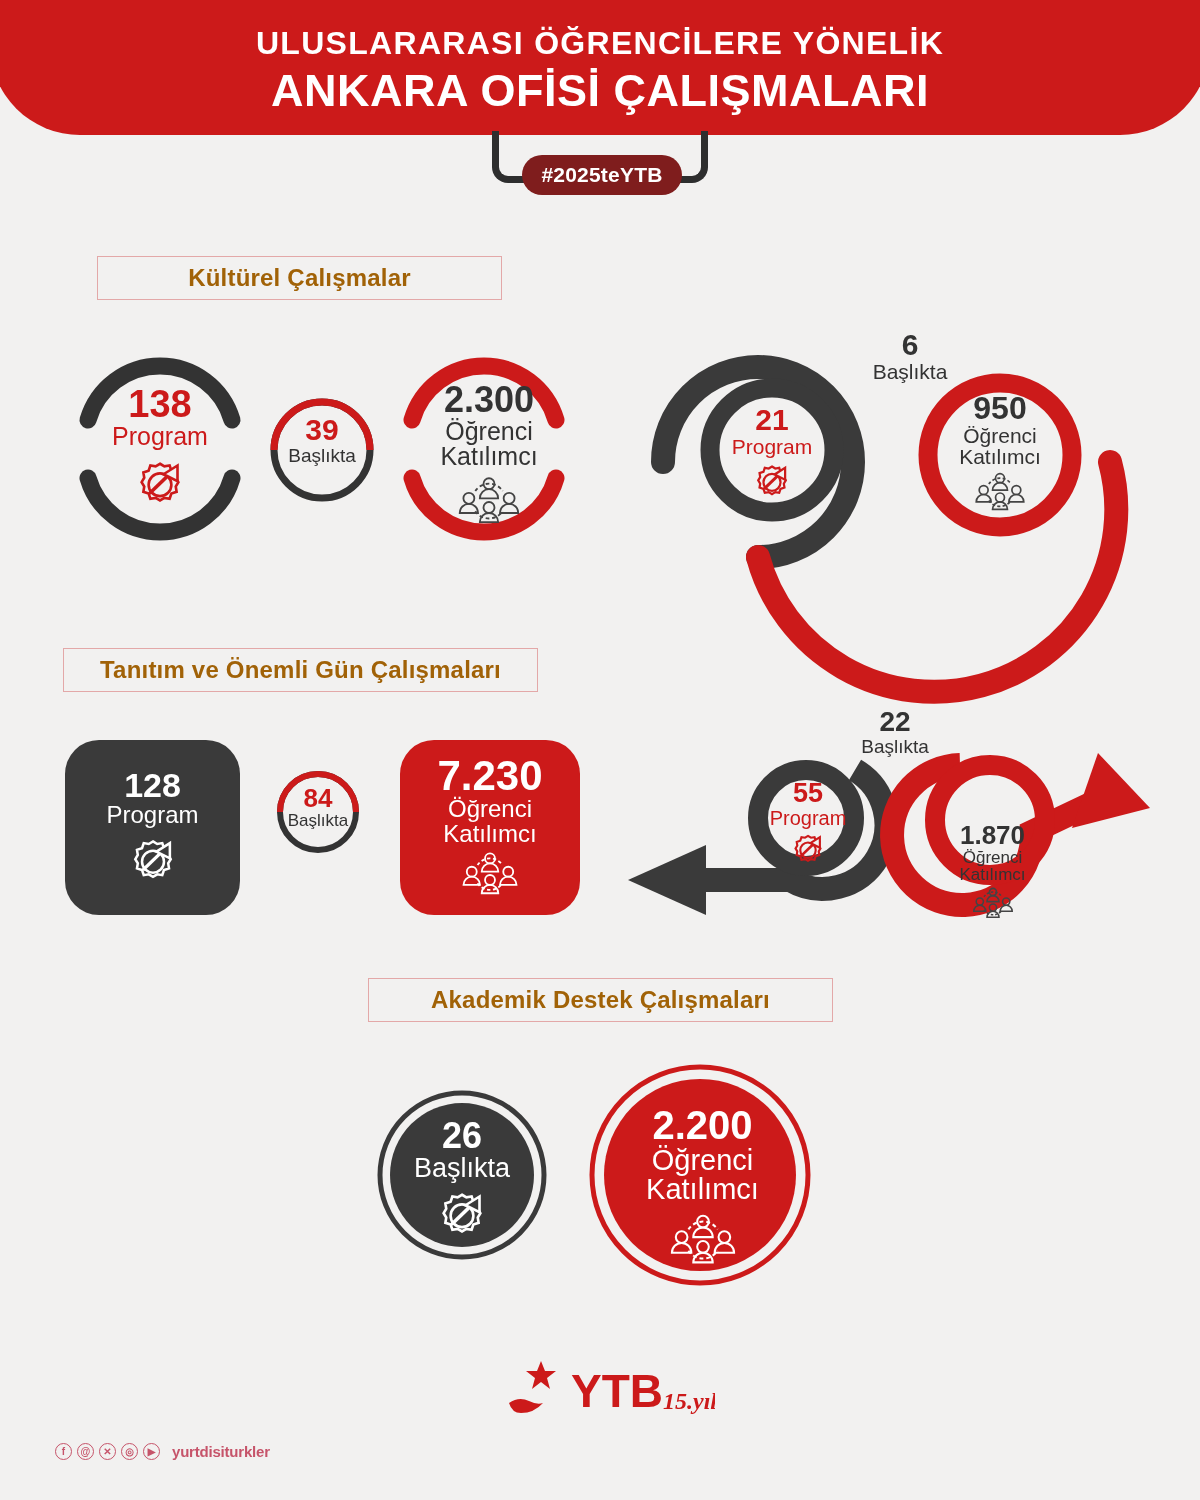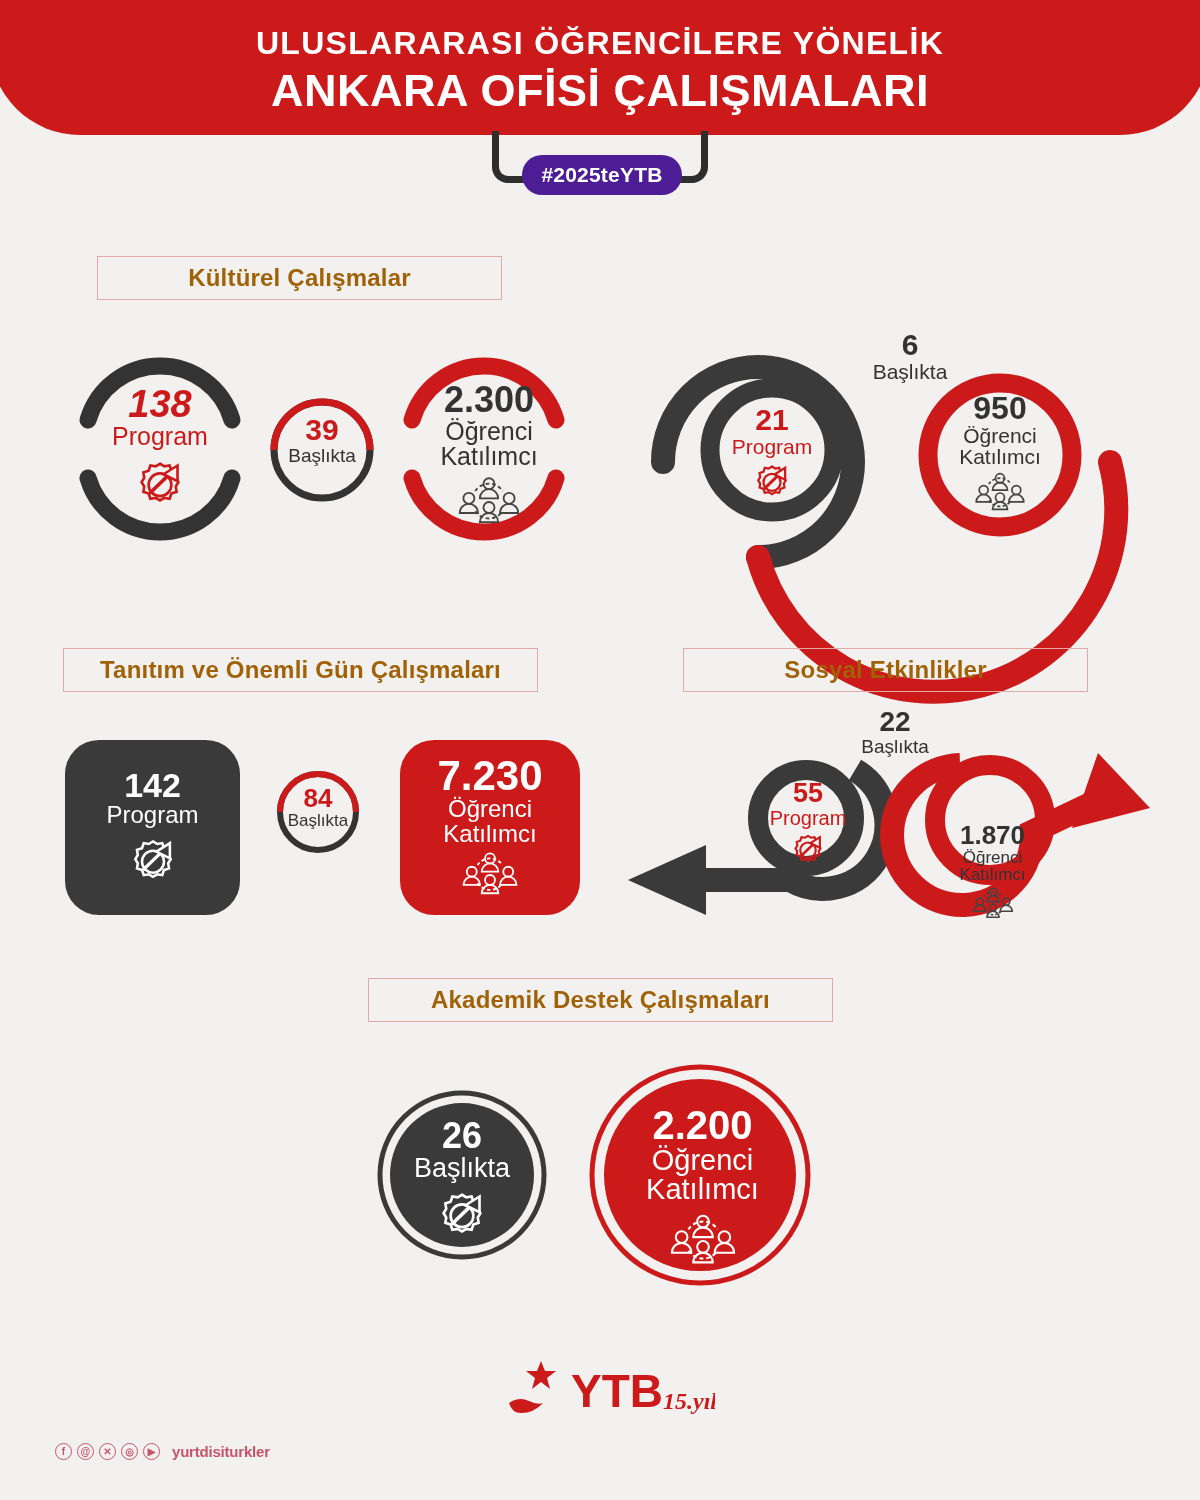--- a/index.html
+++ b/index.html
@@ -38,21 +38,21 @@
   .bracket{
     position:absolute; left:492px; top:131px;
     width:216px; height:52px;
     border:7px solid #2e2e2e;
     border-top:none;
     border-radius:0 0 16px 16px;
   }
   .badge{
     position:absolute; left:522px; top:155px;
     width:160px; height:40px;
-    background:#4c1d95;
+    background:#7f1d1d;
     border-radius:20px;
     color:#fff; font-size:21px; font-weight:bold;
     display:flex; align-items:center; justify-content:center;
     letter-spacing:0.2px;
   }
 
   
   .sec-title{
     position:absolute;
     border:1px solid #e3a8a8;
@@ -146,21 +146,21 @@
 
     <circle cx="990" cy="820" r="55" fill="none" stroke="#cc1a1a" stroke-width="20"></circle>
 
     <circle cx="462" cy="1175" r="82" fill="none" stroke="#3a3a3a" stroke-width="5"></circle>
     <circle cx="462" cy="1175" r="72" fill="#3a3a3a"></circle>
     <circle cx="700" cy="1175" r="108" fill="none" stroke="#cc1a1a" stroke-width="5"></circle>
     <circle cx="700" cy="1175" r="96" fill="#cc1a1a"></circle>
   </svg>
 
   <div class="stack" style="left:80px; top:385px; width:160px;">
-    <span class="num red" style="font-size:38px;font-style:italic;">138</span>
+    <span class="num red" style="font-size:38px;">138</span>
     <span class="lbl red" style="font-size:25px;">Program</span>
     <span>
       <svg width="56" height="56" viewBox="0 0 64 64" style="margin:6px auto 0;">
         <g fill="none" stroke="#cc1a1a" stroke-width="3">
           <path d="M32 10 l5 3 6-1 2 6 6 2-1 6 3 5-3 5 1 6-6 2-2 6-6-1-5 3-5-3-6 1-2-6-6-2 1-6-3-5 3-5-1-6 6-2 2-6 6 1z"></path>
           <circle cx="32" cy="34" r="13"></circle>
         </g>
         <path d="M20 44 L50 15" stroke="#cc1a1a" stroke-width="4" fill="none"></path>
         <polygon points="52,12 52,30 36,22" fill="#f2f1f0" stroke="#cc1a1a" stroke-width="3"></polygon>
       </svg>
@@ -234,21 +234,21 @@
             <path d="M25 52 a10 10 0 0 1 20 0z"></path>
         </g>
       </svg>
     </span>
   </div>
 
   <div class="sec-title" style="left:63px; top:648px; width:475px; height:44px;">Tanıtım ve Önemli Gün Çalışmaları</div>
 
   <div class="rsq darkbg" style="left:65px; top:740px; width:175px; height:175px;">
     <div class="stack" style="position:relative; width:100%;">
-      <span class="num white" style="font-size:34px;">142</span>
+      <span class="num white" style="font-size:34px;">128</span>
       <span class="lbl white" style="font-size:24px;">Program</span>
       <span>
         <svg width="54" height="54" viewBox="0 0 64 64" style="margin:6px auto 0;">
           <g fill="none" stroke="#ffffff" stroke-width="3">
             <path d="M32 10 l5 3 6-1 2 6 6 2-1 6 3 5-3 5 1 6-6 2-2 6-6-1-5 3-5-3-6 1-2-6-6-2 1-6-3-5 3-5-1-6 6-2 2-6 6 1z"></path>
             <circle cx="32" cy="34" r="13"></circle>
           </g>
           <path d="M20 44 L50 15" stroke="#ffffff" stroke-width="4" fill="none"></path>
           <polygon points="52,12 52,30 36,22" fill="#3a3a3a" stroke="#ffffff" stroke-width="3"></polygon>
         </svg>
@@ -278,21 +278,20 @@
             <circle cx="57" cy="26" r="6"></circle>
               <path d="M47 42 a10 10 0 0 1 20 0z"></path>
             <circle cx="35" cy="36" r="6"></circle>
               <path d="M25 52 a10 10 0 0 1 20 0z"></path>
           </g>
         </svg>
       </span>
     </div>
   </div>
 
-  <div class="sec-title" style="left:683px; top:648px; width:405px; height:44px;">Sosyal Etkinlikler</div>
 
   <div class="stack" style="left:748px; top:780px; width:120px;">
     <span class="num red" style="font-size:27px;">55</span>
     <span class="lbl red" style="font-size:20px;">Program</span>
     <span>
       <svg width="38" height="38" viewBox="0 0 64 64" style="margin:2px auto 0;">
         <g fill="none" stroke="#cc1a1a" stroke-width="3.6">
           <path d="M32 10 l5 3 6-1 2 6 6 2-1 6 3 5-3 5 1 6-6 2-2 6-6-1-5 3-5-3-6 1-2-6-6-2 1-6-3-5 3-5-1-6 6-2 2-6 6 1z"></path>
           <circle cx="32" cy="34" r="13"></circle>
         </g>

